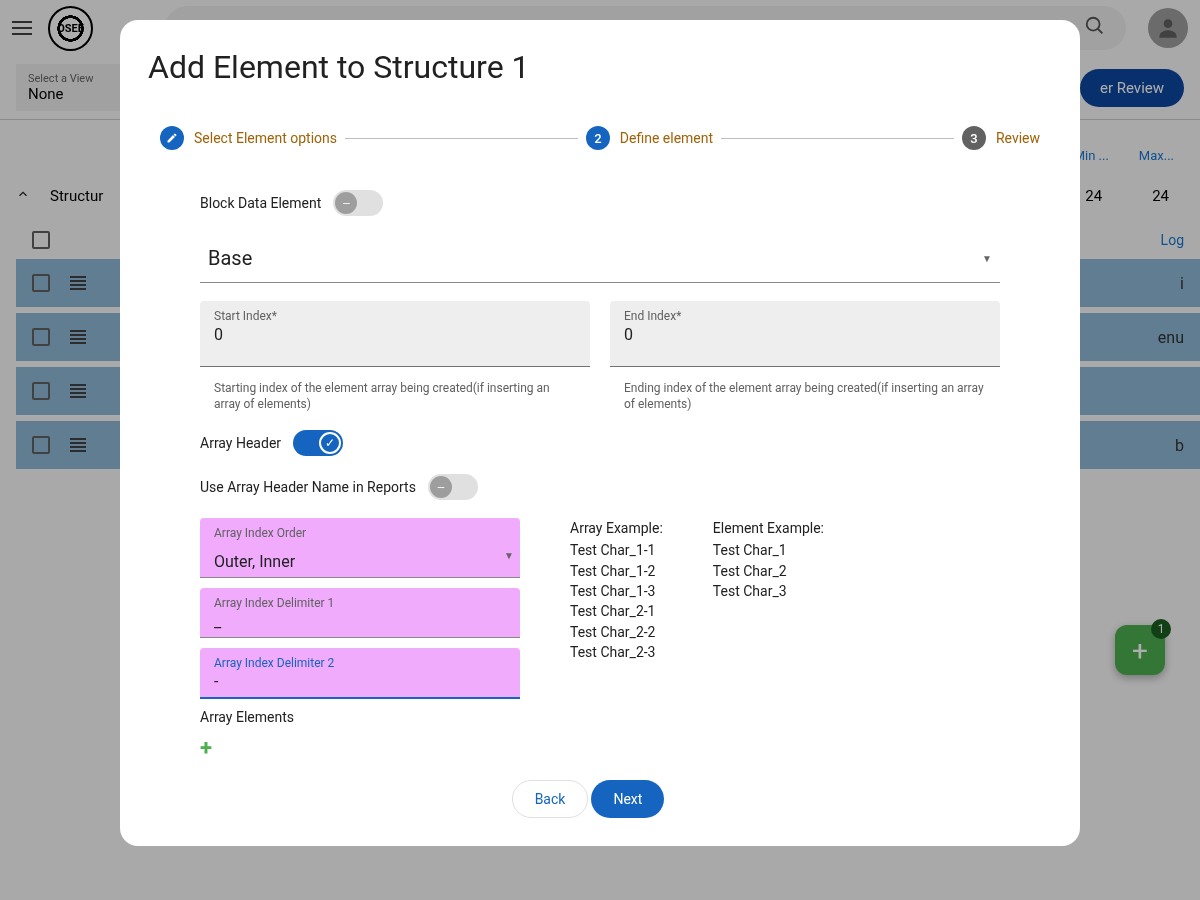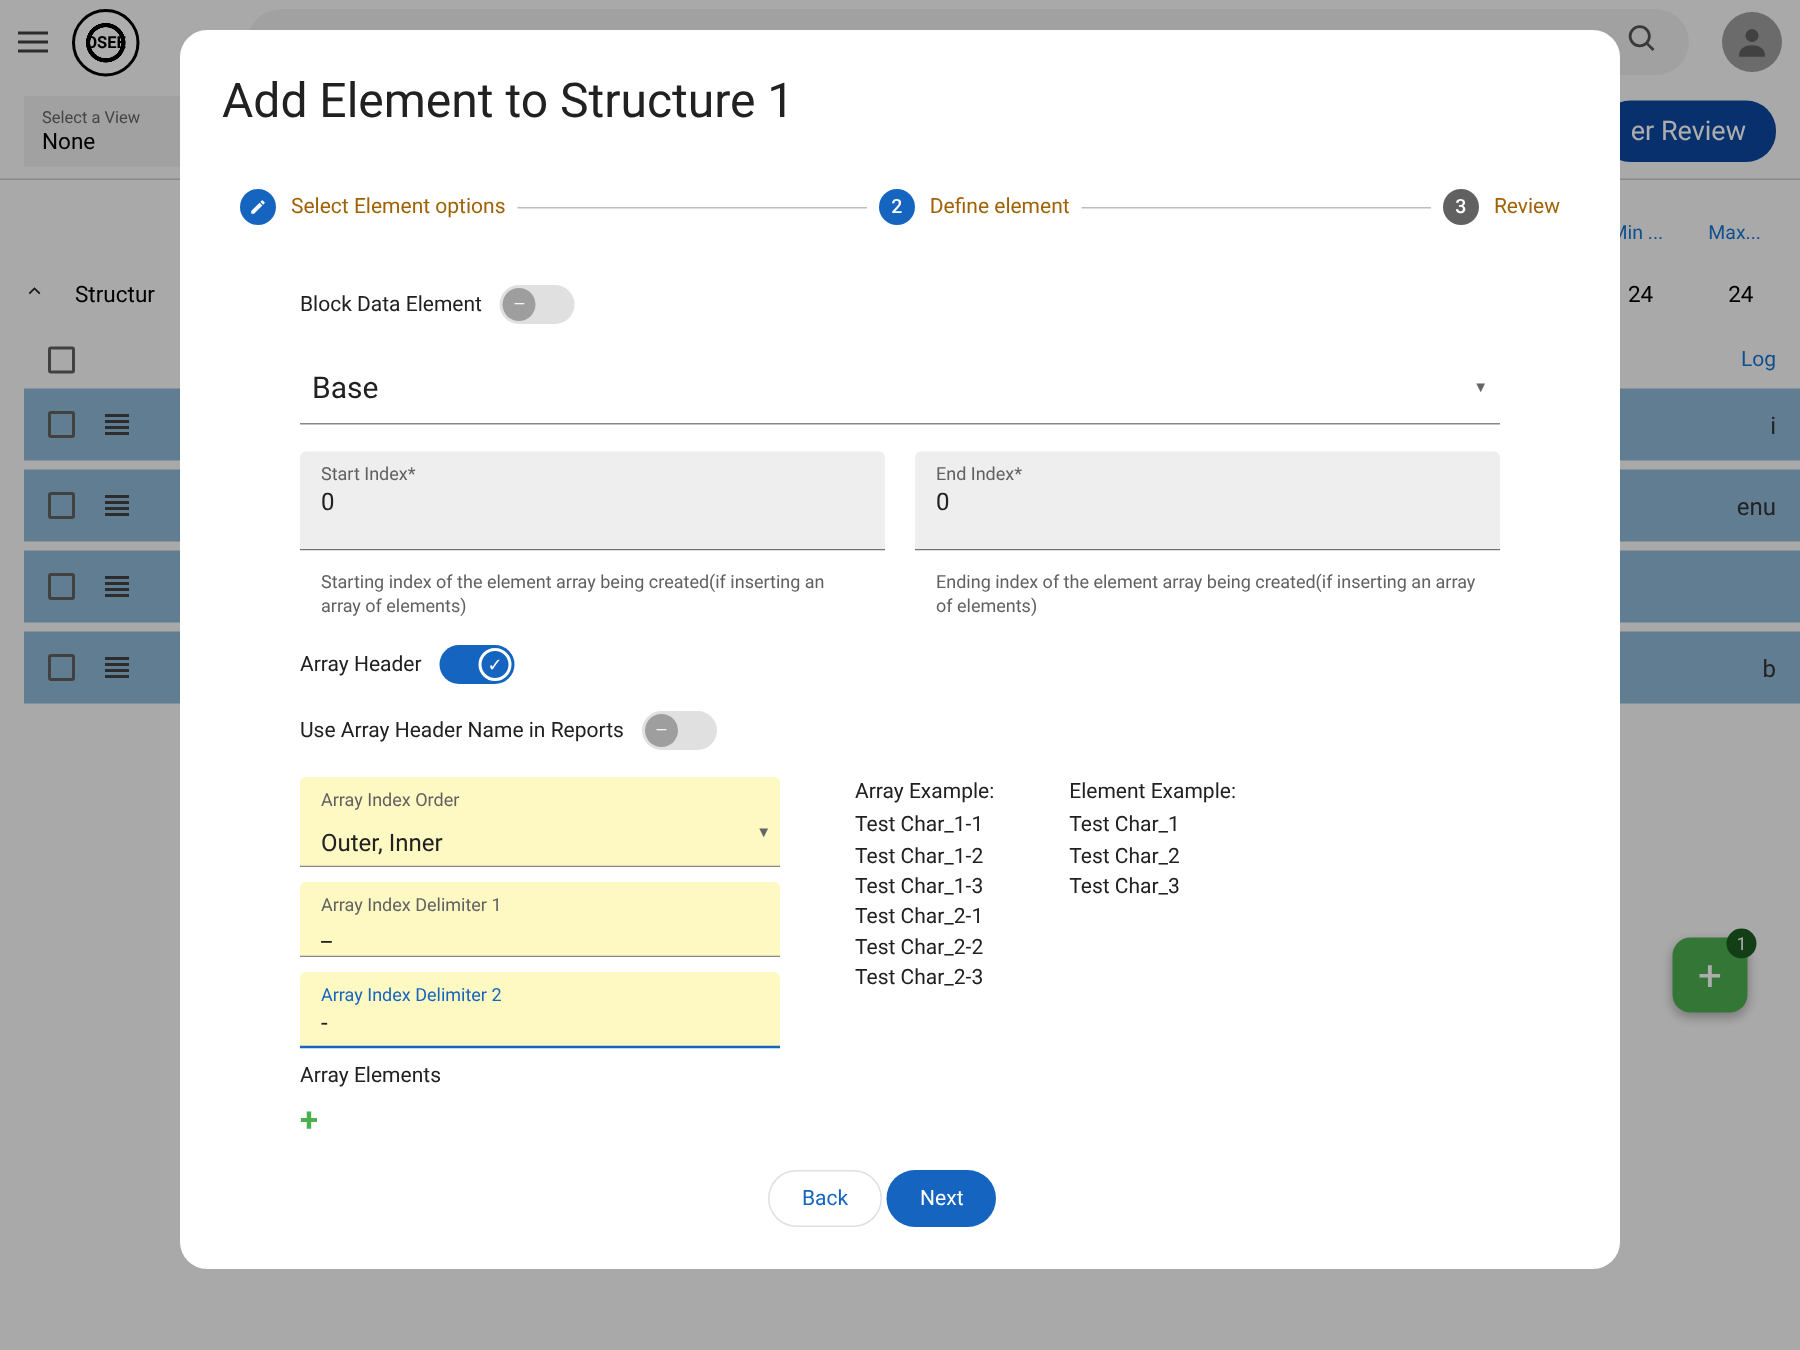--- a/index.html
+++ b/index.html
@@ -12,21 +12,21 @@
 .logo { width: 45px; height: 45px; border-radius: 50%; background: radial-gradient(circle,#fff 35%,#000 36%,#000 45%,#fff 46%); display:flex; align-items:center; justify-content:center; font-weight:bold; font-size:11px; border:2px solid #000;}
 .search-bar { flex: 1; margin-left: 60px; height: 44px; background: #eee; border-radius: 22px; display:flex; align-items:center; padding:0 20px; color:#999; }
 .search-icon { margin-left:auto; font-size:20px; color:#555;}
 .avatar { width: 40px; height: 40px; border-radius: 50%; background: #9e9e9e; display:flex; align-items:center; justify-content:center; margin-left:10px;}
 .avatar svg{width:26px;height:26px;fill:#616161;}
 
 .bg-subheader { padding: 8px 16px; display:flex; align-items:center; gap:20px;}
 .view-select { background:#eee; padding:8px 12px; width:160px;}
 .view-select-label{font-size:11px;color:#666;}
 .view-select-value{font-size:15px;}
-.peer-review-btn { margin-left:auto; background:#0d47a1; color:#fff; padding:10px 20px; border-radius:20px; font-size:18px;}
+.peer-review-btn { margin-left:auto; background:#0d47a1; color:#fff; padding:10px 20px; border-radius:20px; font-size:15px;}
 
 .bg-divider{height:1px;background:#ccc;}
 
 .bg-table{margin-top:20px;}
 .bg-table-header{display:flex;padding:8px 16px;color:#333;font-size:13px;}
 .bg-col-min{margin-left:auto;margin-right:30px;color:#1976d2;}
 .bg-col-max{margin-right:10px;color:#1976d2;}
 .structure-row{display:flex;align-items:center;padding:16px;font-size:15px;}
 .expand-icon{margin-right:20px;}
 .row-nums{margin-left:auto;display:flex;gap:50px;margin-right:15px;}
@@ -80,21 +80,21 @@
 .input-label { font-size: 12px; color: #616161; }
 .input-value { font-size: 16px; color: #212121; margin-top:2px;}
 .input-hint { font-size: 12px; color: #616161; margin-top: 6px; padding: 0 14px; line-height:1.3;}
 .hint-pair{display:flex;gap:20px;margin-bottom:18px;}
 .hint-col{flex:1;}
 
 .two-col { display: flex; gap: 50px; margin-top:10px;}
 .col-left { width: 320px; }
 .col-right { flex: 1; display:flex; gap:50px;}
 
-.filled-input { background: #fef9c3; border-bottom: 1px solid #888; padding: 8px 6px 6px 14px; border-radius: 4px 4px 0 0; margin-bottom:10px;}
+.filled-input { background: #f0abfc; border-bottom: 1px solid #888; padding: 8px 6px 6px 14px; border-radius: 4px 4px 0 0; margin-bottom:10px;}
 .filled-input.focused { border-bottom: 2px solid #1565c0; }
 .filled-label { font-size: 12px; color: #616161; }
 .filled-label.focused { color: #1565c0; }
 .filled-value { font-size: 16px; color: #212121; margin-top:2px;}
 .filled-select{display:flex;align-items:center;}
 .filled-select .filled-value{flex:1;margin-top:12px;}
 
 .example-col{font-size:14px;color:#212121;line-height:1.45;}
 .example-header{margin-bottom:2px;}
 

